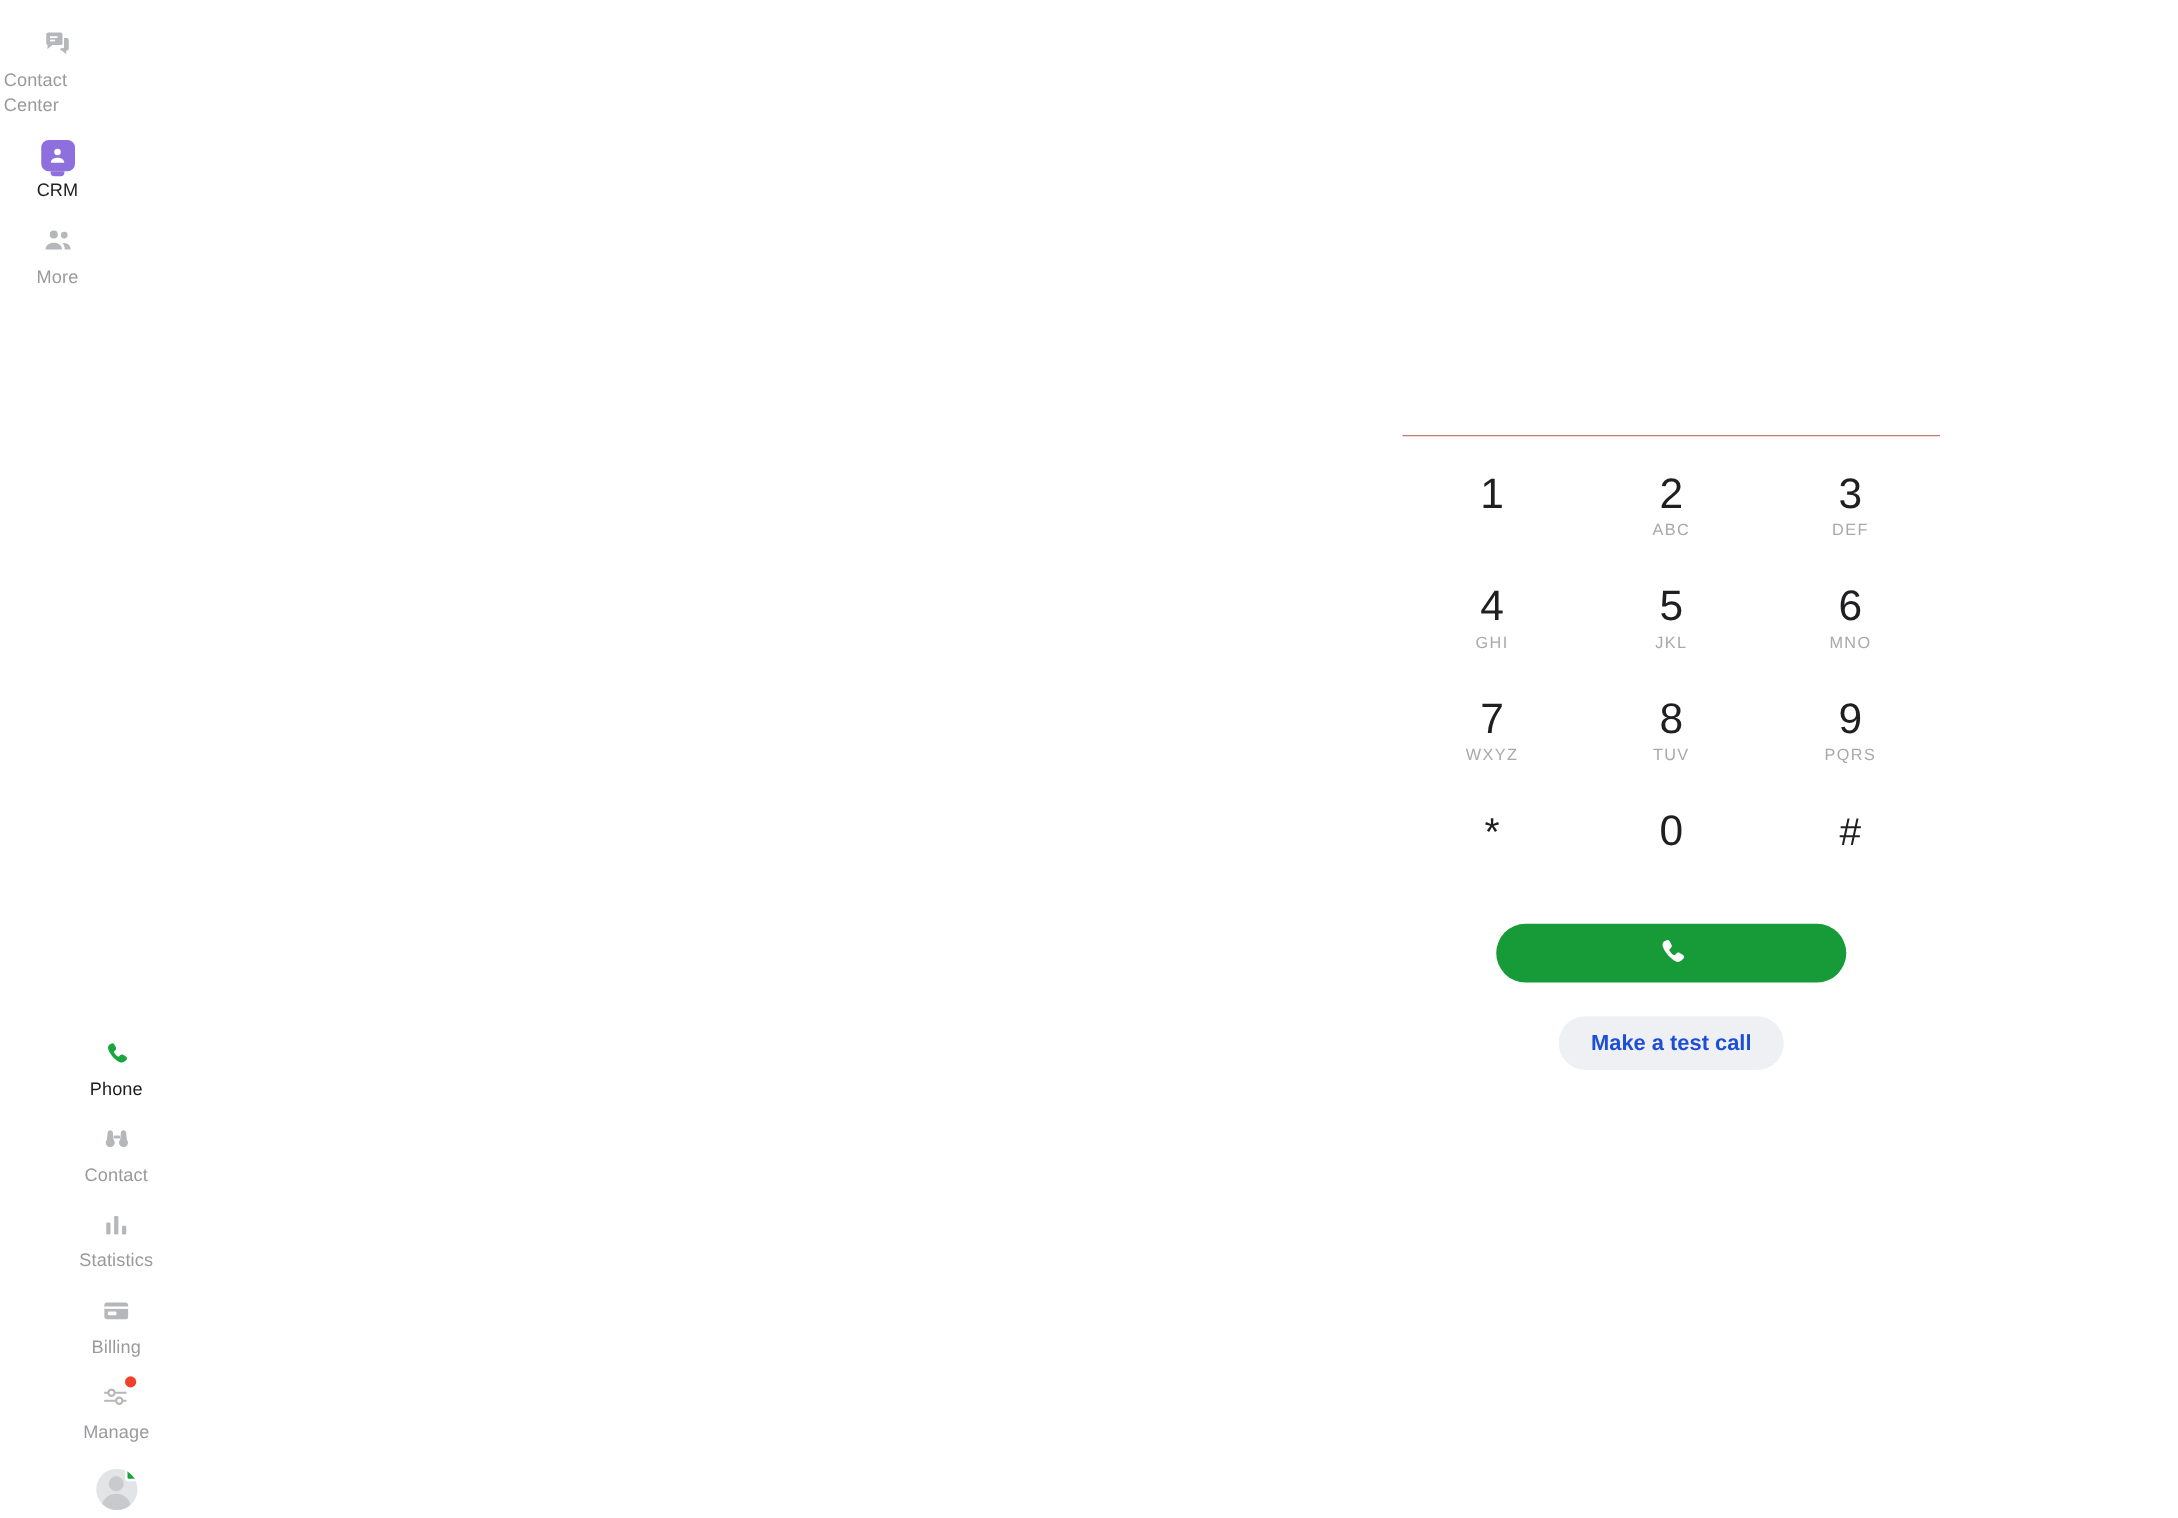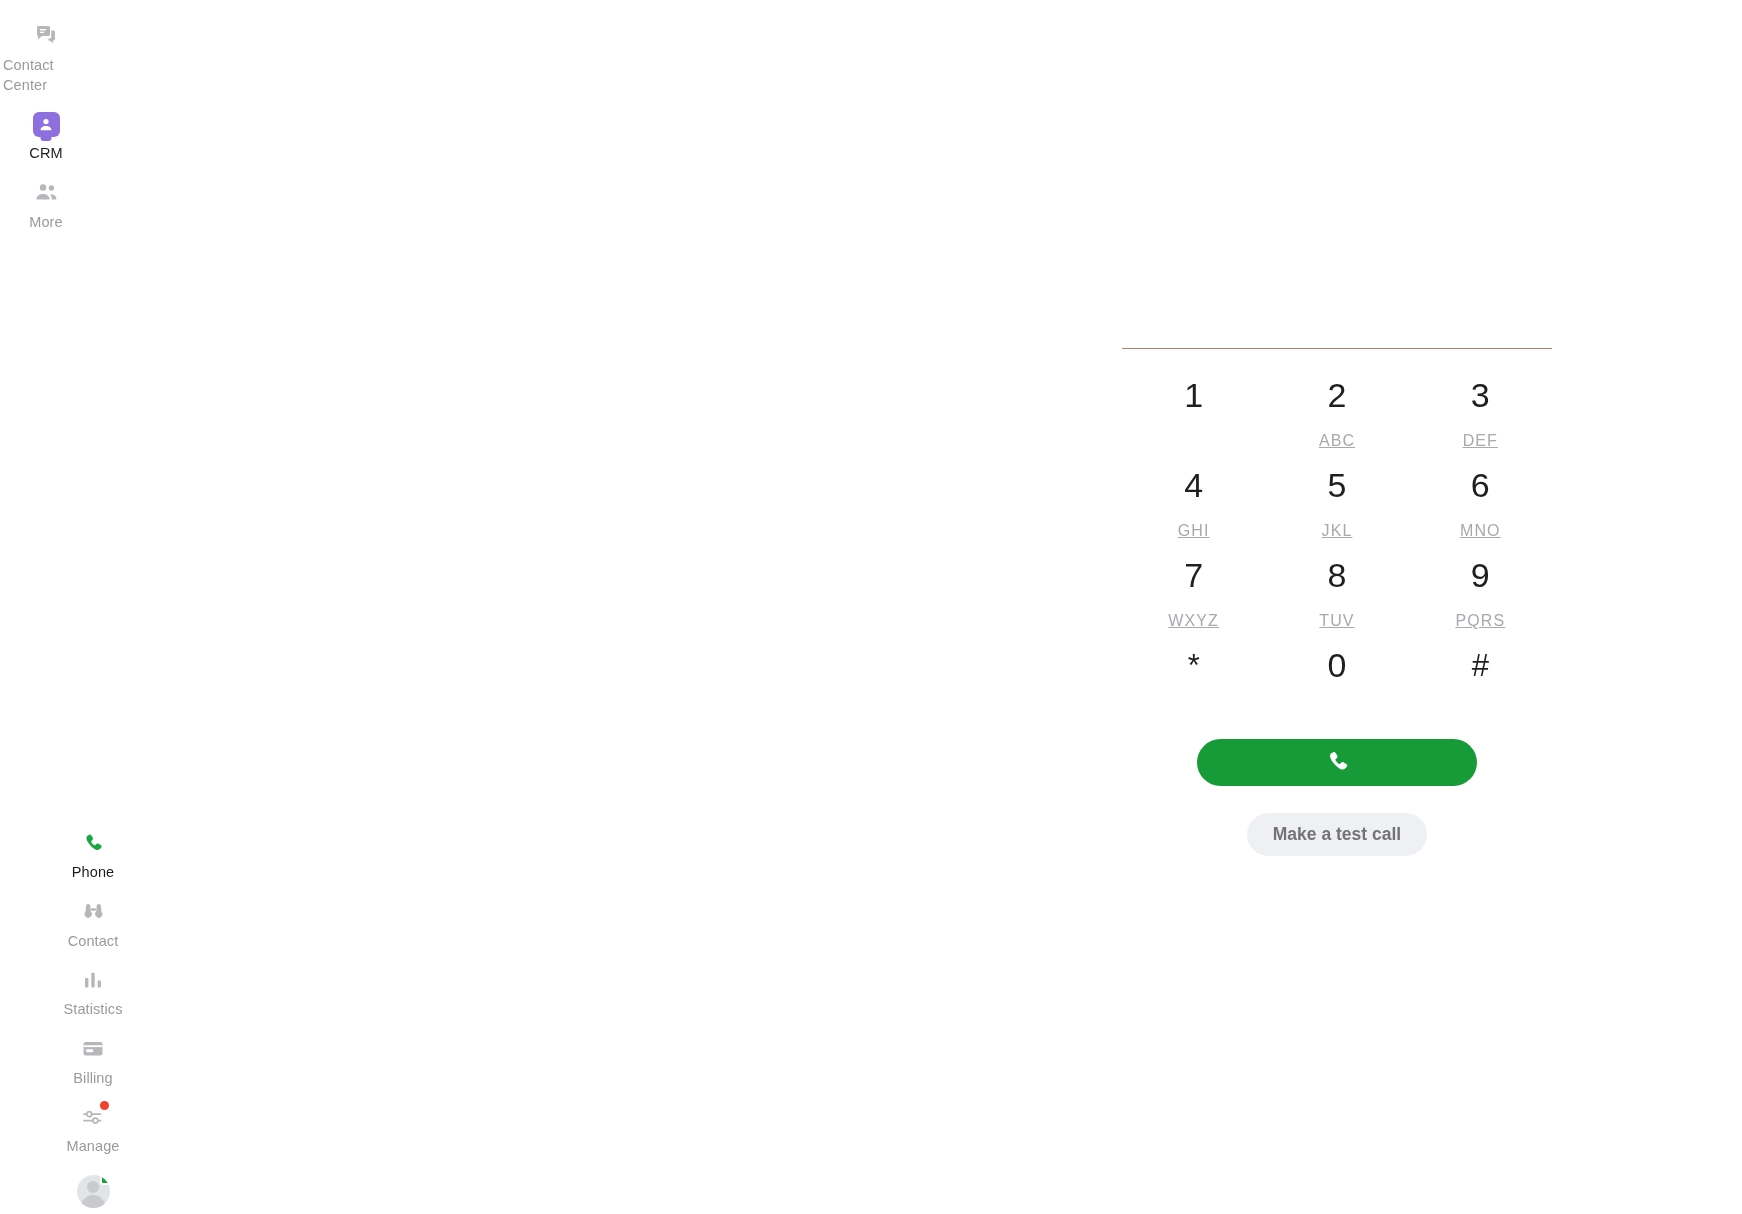--- a/index.html
+++ b/index.html
@@ -186,25 +186,24 @@
     line-height: 38px;
     color: #1f1f22;
     font-weight: 400;
     font-family: "Liberation Sans", sans-serif;
   }
   .key-digit.sym {
     font-size: 31px;
     line-height: 40px;
   }
   .key-letters {
-    margin-top: 18px;
-    font-size: 16px;
+    margin-top: 2px;
+    font-size: 13px;
     letter-spacing: 1.1px;
     color: #a8a8ae;
-    text-decoration: underline;
   }
 
   .call-btn {
     margin: 7px auto 0 auto;
     display: block;
     width: 280px;
     height: 47px;
     border: none;
     border-radius: 24px;
     background: #169b38;
@@ -215,21 +214,21 @@
   }
 
   .test-call-row {
     margin-top: 27px;
     display: flex;
     justify-content: center;
   }
   .test-call-btn {
     border: none;
     background: #eef0f3;
-    color: #737373;
+    color: #1d4ed8;
     font-family: "Liberation Sans", sans-serif;
     font-size: 17.5px;
     font-weight: bold;
     border-radius: 22px;
     padding: 11px 26px;
     cursor: pointer;
   }
 
   
   .info-bar {

